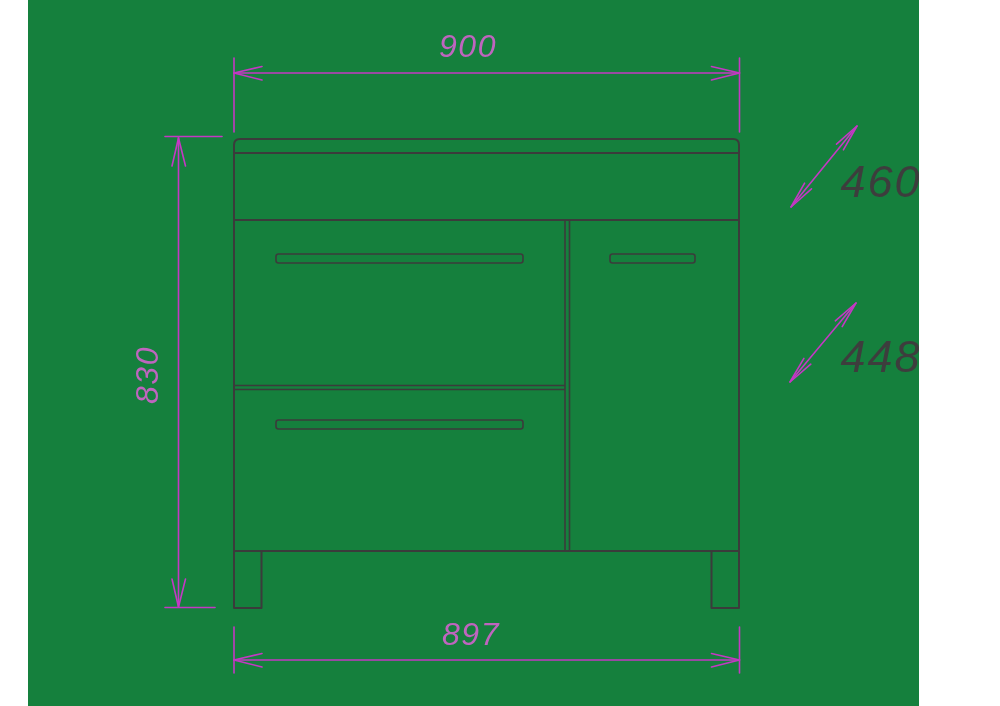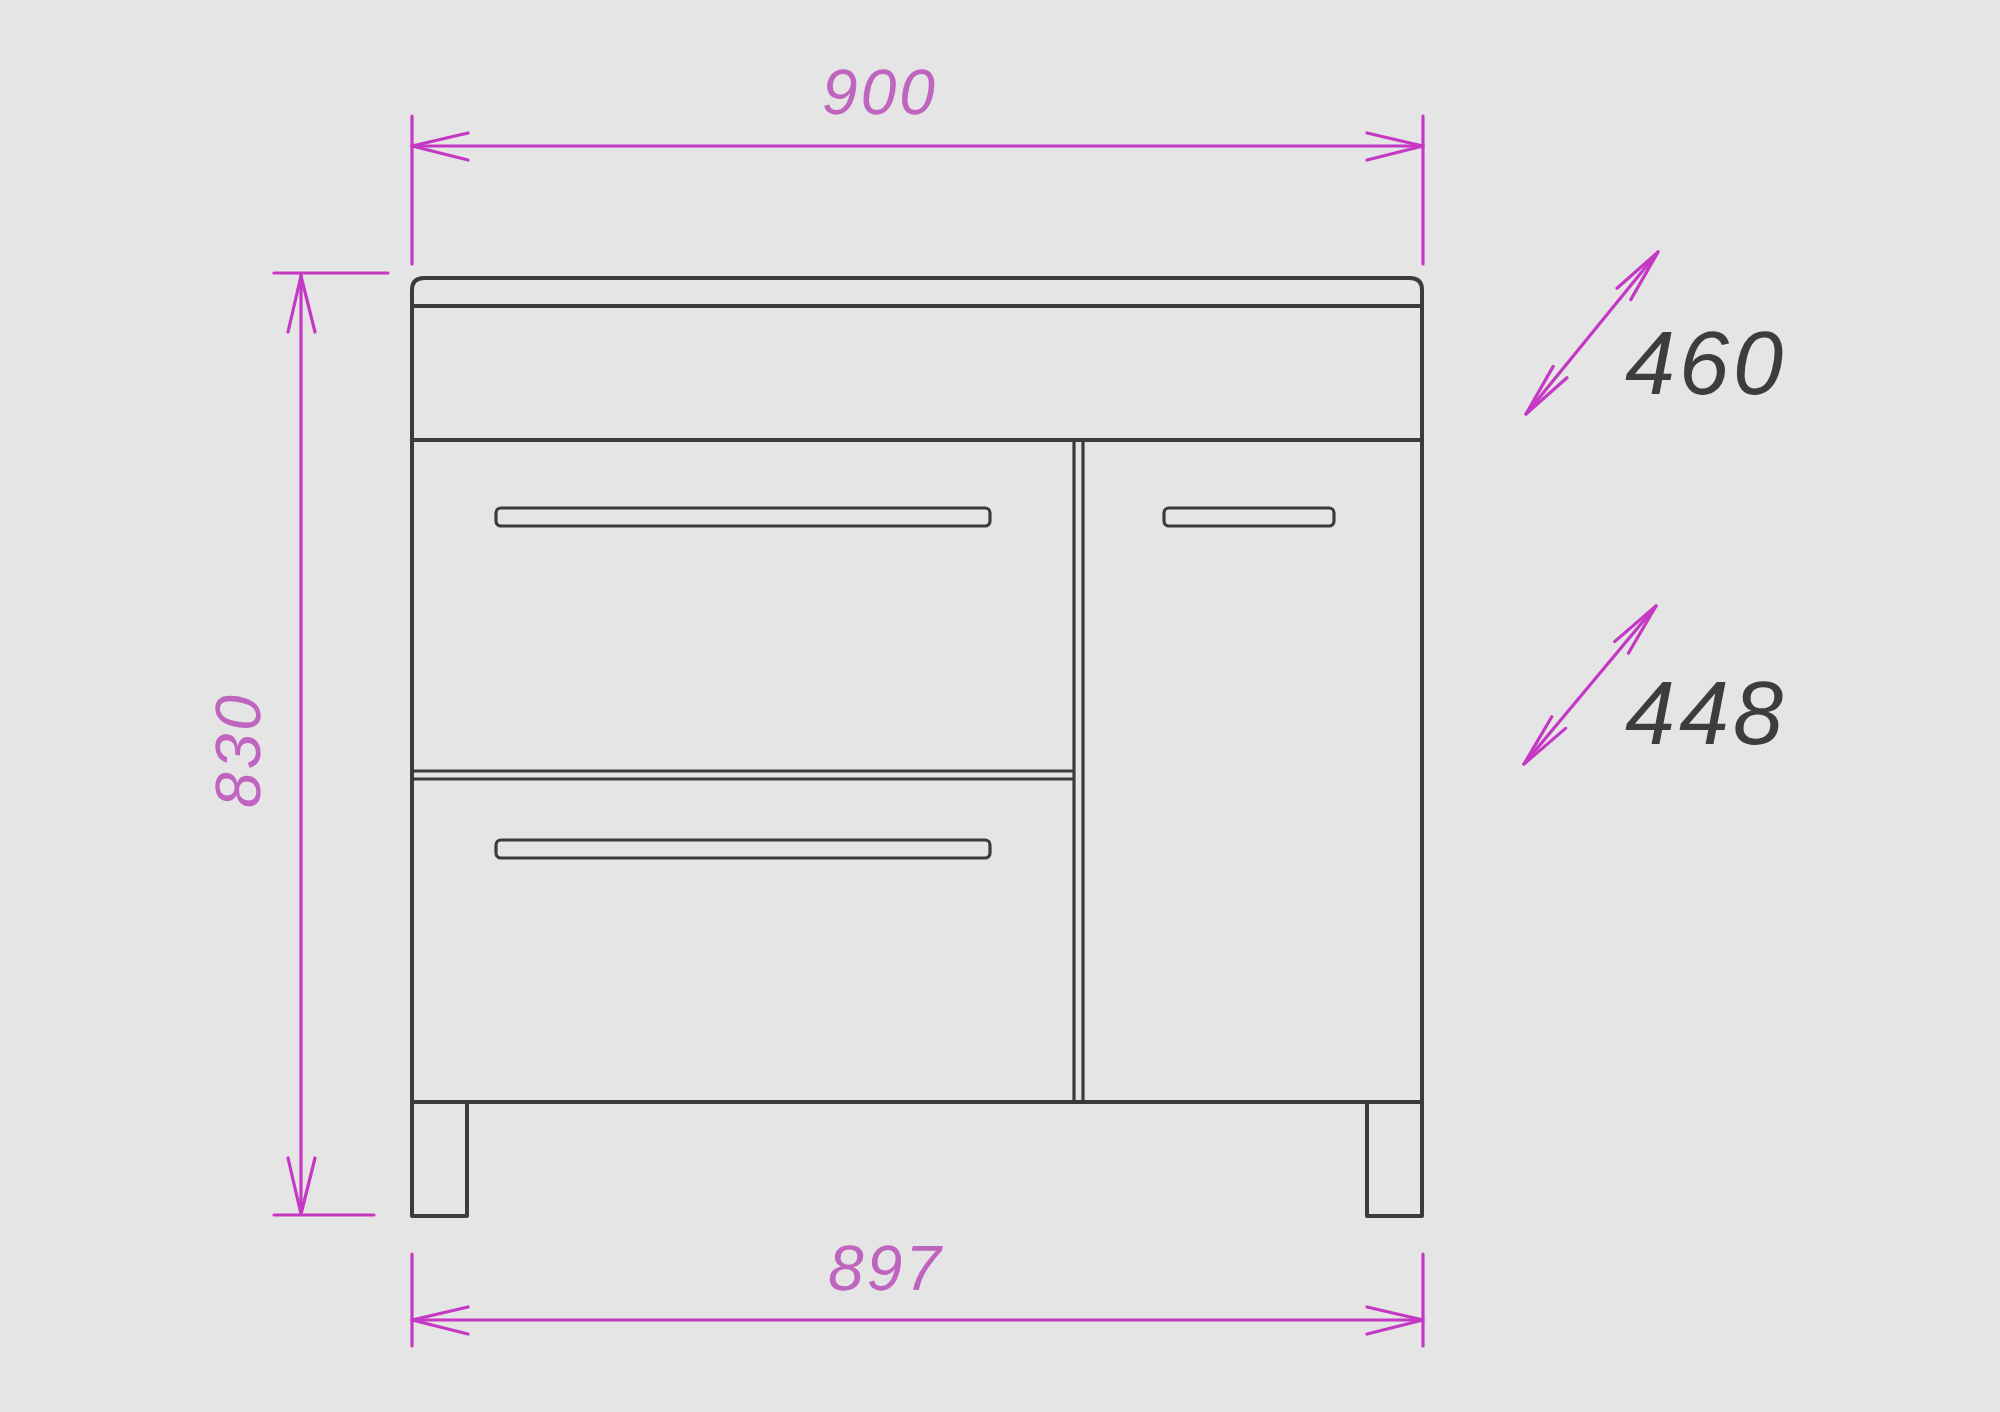--- a/index.html
+++ b/index.html
@@ -1,21 +1,22 @@
 <!DOCTYPE html>
 <html><head>
 <meta charset="utf-8">
 <style>
   html,body{margin:0;padding:0;background:#ffffff;}
   .canvas{
     position:relative;
-    width:1000px;height:706px;
-    background:#e5e5e5;
+    width:891px;height:706px;
+    background:#15803d;
     overflow:hidden;
     font-family:"Liberation Sans",sans-serif;
+    margin-left:28px;
   }
   svg{display:block;width:1000px;height:706px;}
   .dim-label{
     font-family:"Liberation Sans",sans-serif;
     font-style:italic;
     font-size:32px;
     letter-spacing:1.5px;
   }
   .dim-label.big{font-size:45px;letter-spacing:2px;}
 </style>

